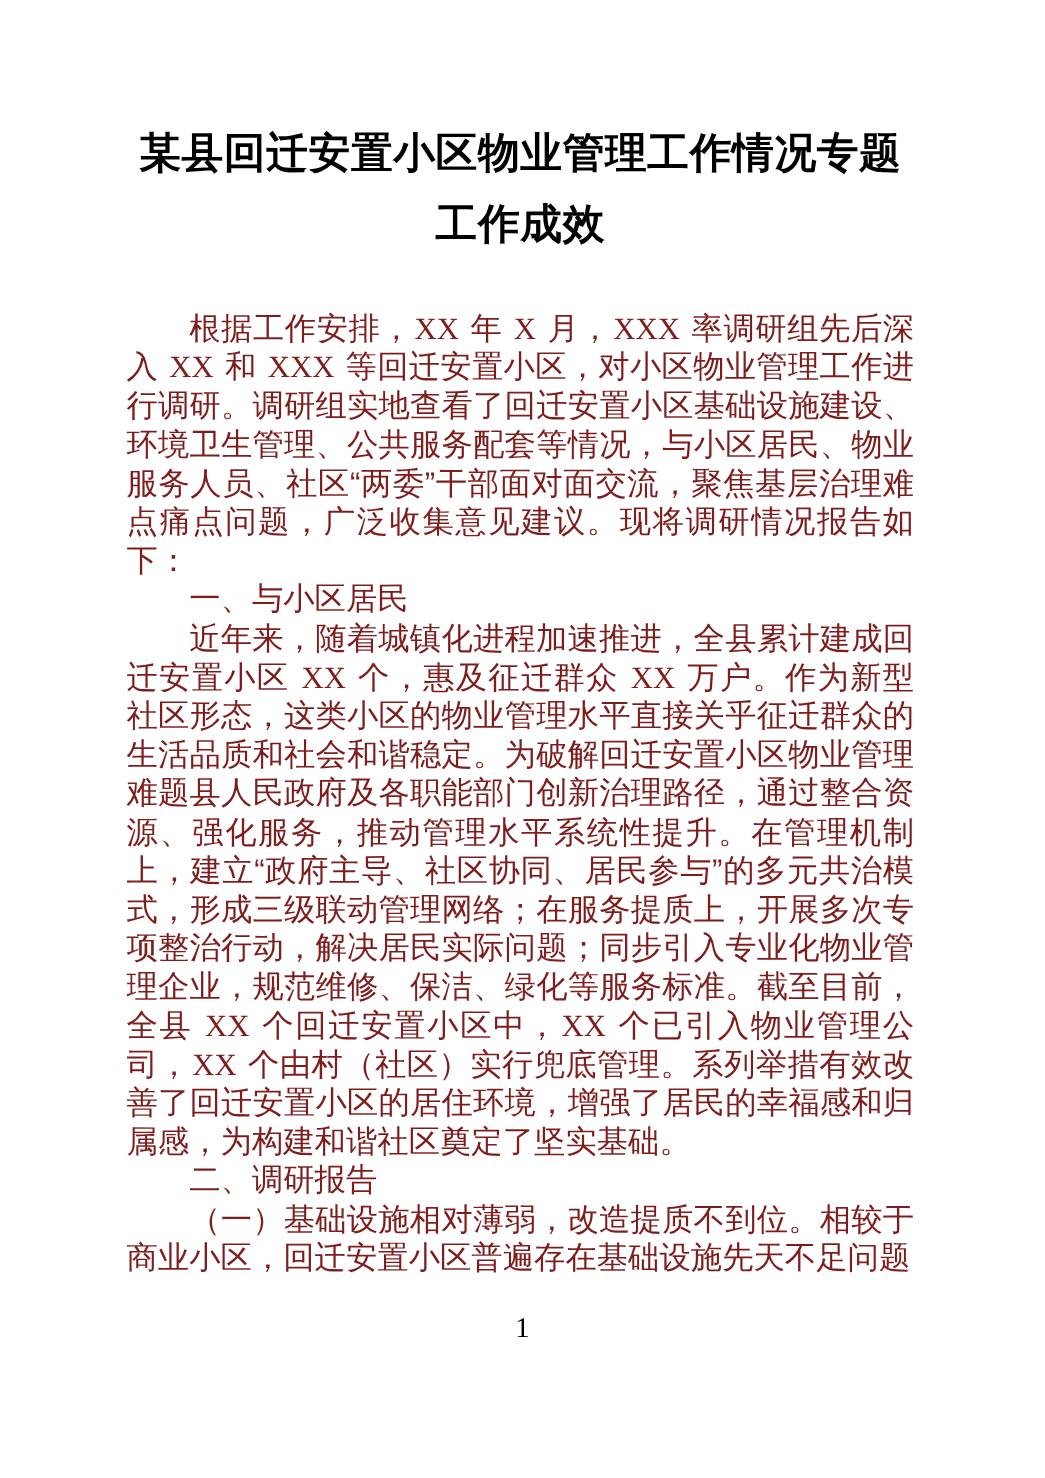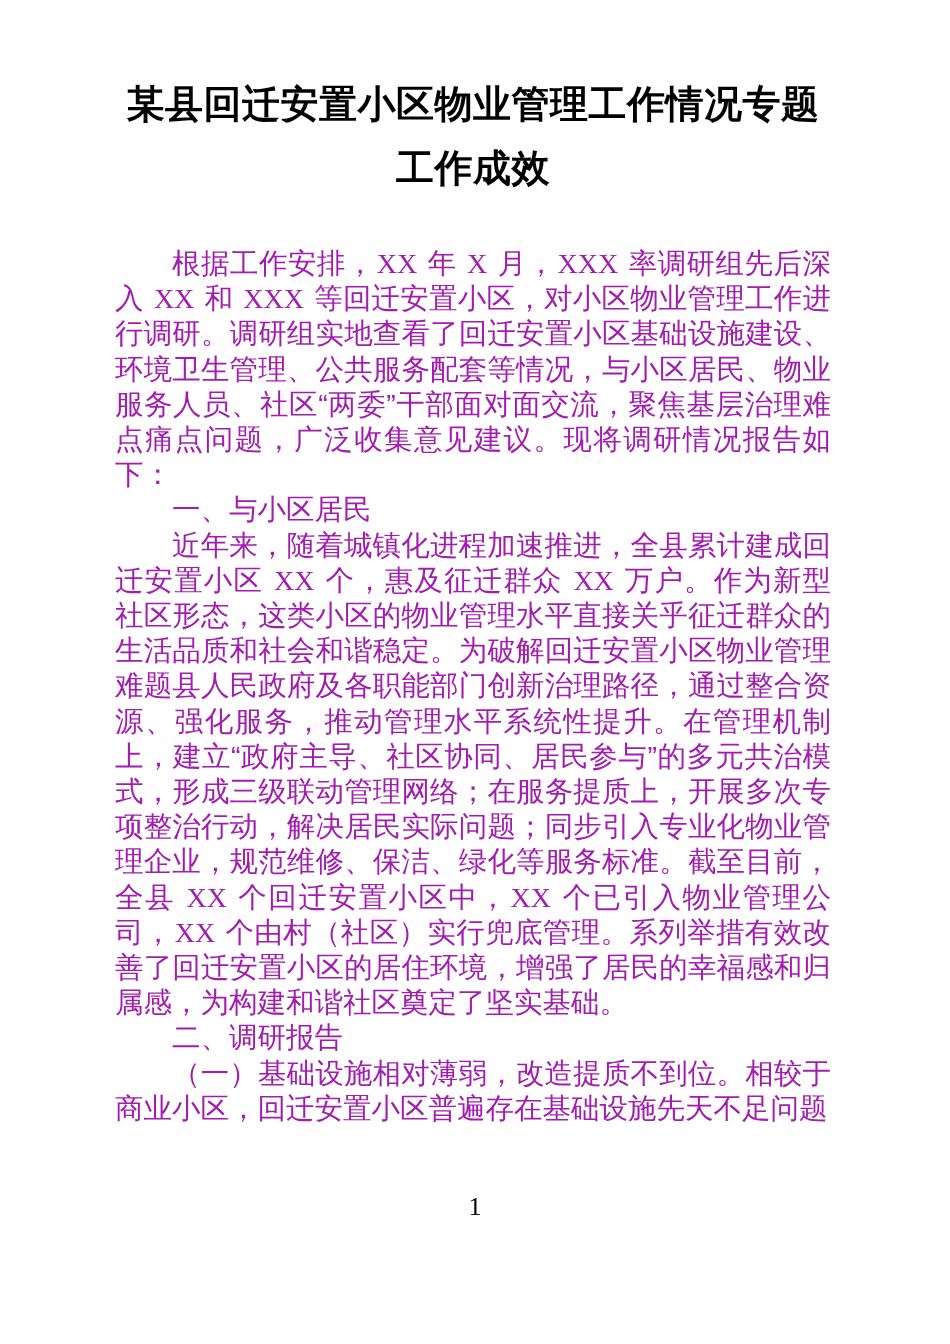--- a/index.html
+++ b/index.html
@@ -24,36 +24,36 @@
 
   
   .doc-title {
     font-family: "Liberation Sans", "DejaVu Sans", sans-serif;
     font-weight: bold;
     font-size: 38px;
     line-height: 64px;
     color: #000000;
     text-align: center;
     margin: 0;
-    padding-top: 72px;
+    padding-top: 108px;
     letter-spacing: 0.5px;
   }
   .doc-title .t-line {
     display: block;
   }
 
   
   .body-block {
     margin-top: 46px;
   }
   p.para {
     font-family: "Liberation Sans", "DejaVu Sans", sans-serif;
     font-size: 28.5px;
     line-height: 35.2px;
-    color: #a21caf;
+    color: #7f1d1d;
     margin: 0;
     text-align: justify;
     text-justify: inter-character;
     text-align-last: left;
     letter-spacing: 0px;
     word-break: break-all;
     white-space: normal;
   }
   p.para.indent {
     text-indent: 57px;

